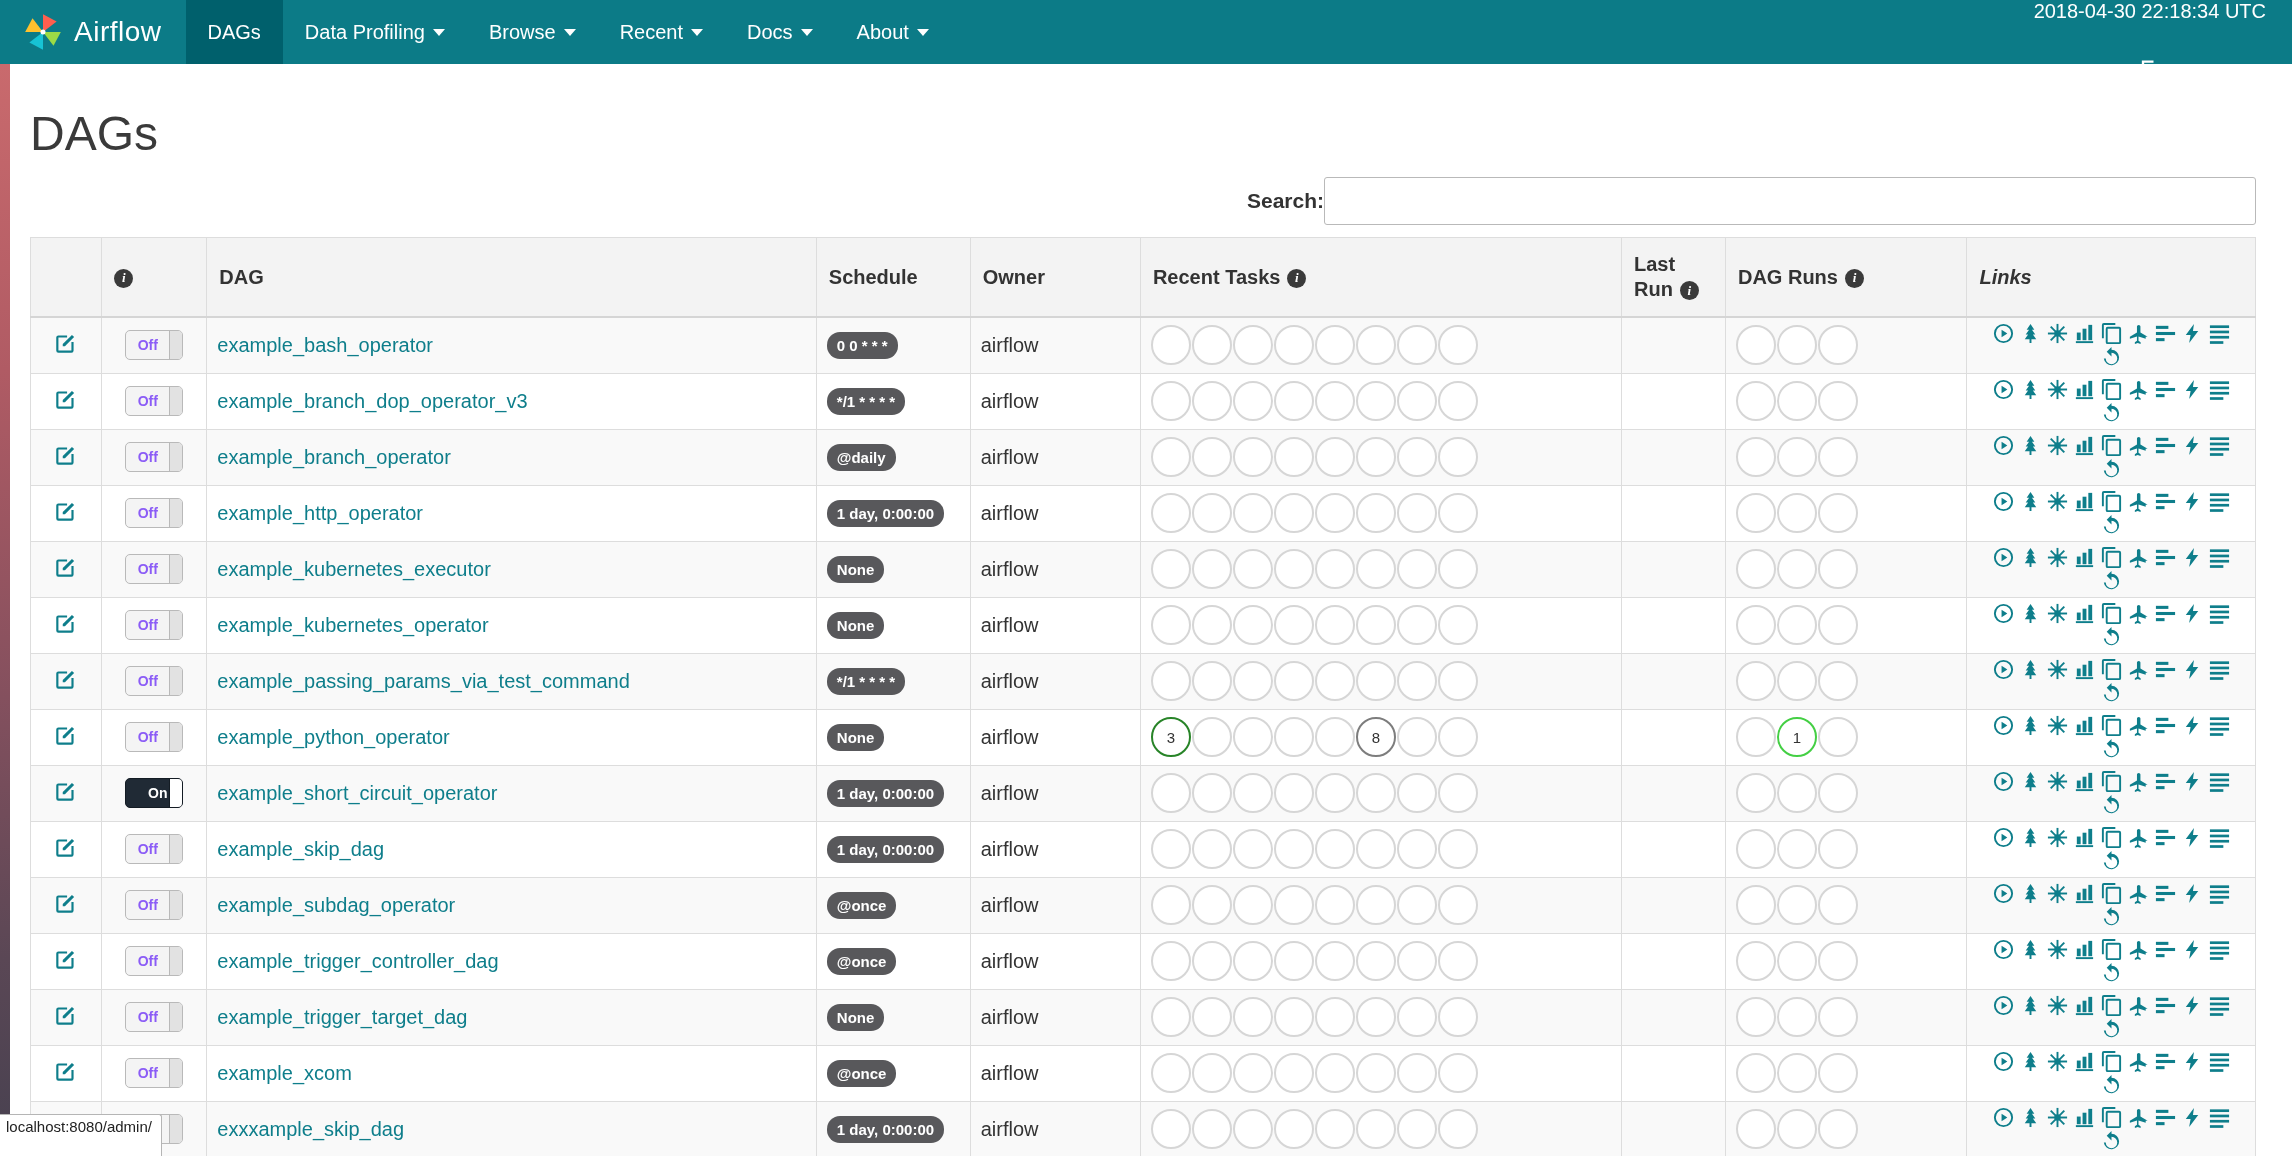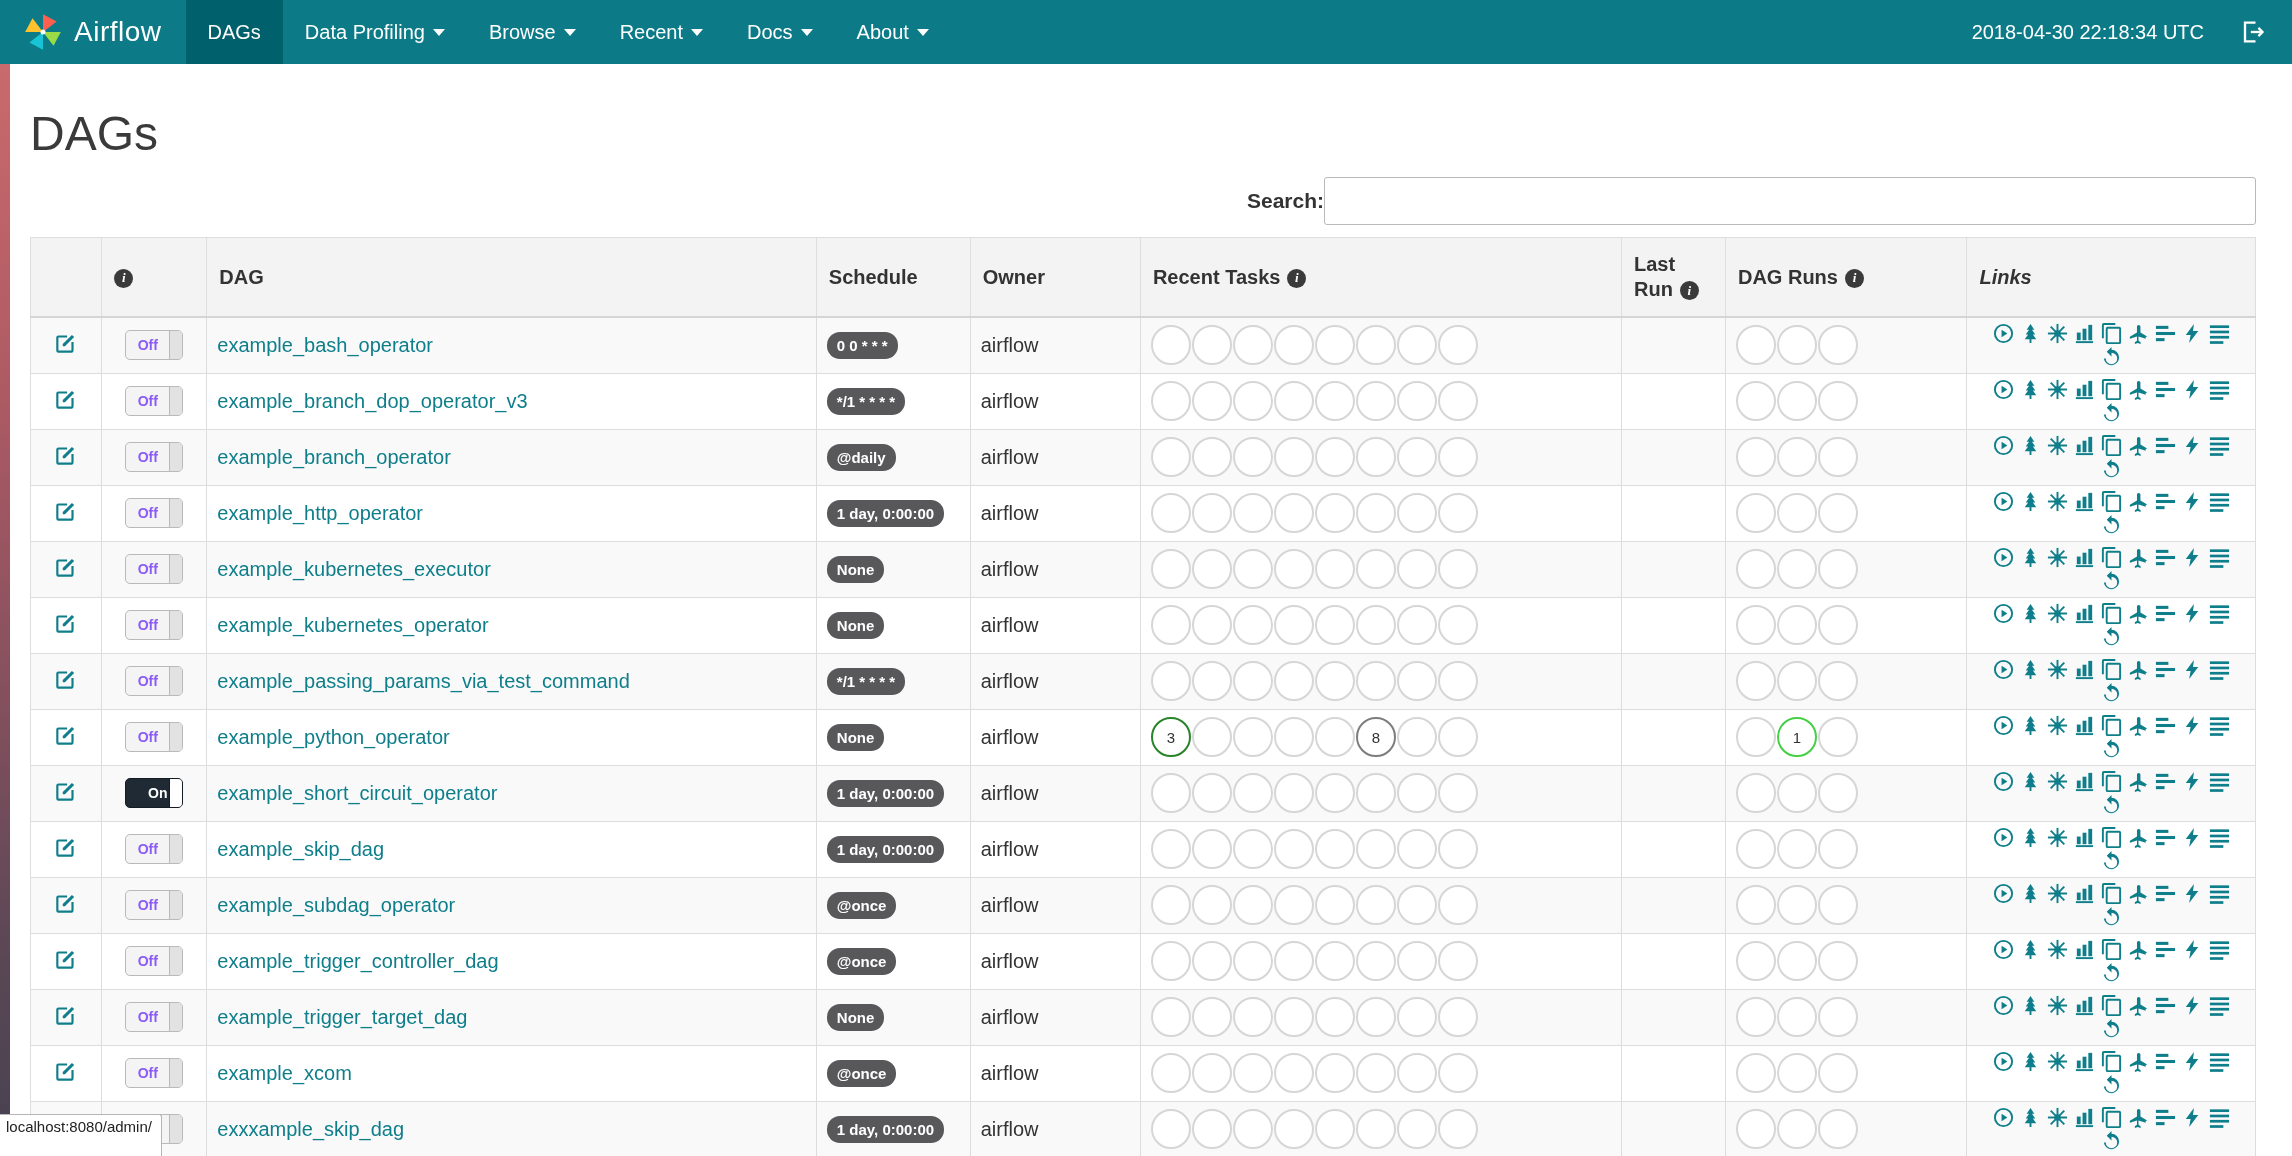--- a/index.html
+++ b/index.html
@@ -29,21 +29,21 @@
     padding: 0 22px;
     color: #fff; font-size: 20px;
     cursor: pointer; white-space: nowrap;
   }
   .nav-item.active { background: var(--navbar-active, #00606c); }
   .caret {
     display: inline-block; margin-left: 8px;
     border-left: 6px solid transparent; border-right: 6px solid transparent;
     border-top: 7px solid #fff;
   }
-  .nav-right { margin-left: auto; display: flex; align-items: center; padding-right: 26px; gap: 34px; }
+  .nav-right { margin-left: auto; display: flex; align-items: center; padding-right: 26px; gap: 34px; flex-direction: column; }
   .clock { color: #fff; font-size: 20px; white-space: nowrap; }
   .logout-btn { width: 28px; height: 28px; color: #fff; cursor: pointer; }
   .logout-btn svg { width: 100%; height: 100%; }
 
   
   .left-strip {
     position: absolute; left: 0; top: 64px; width: 10px; bottom: 0;
     background: linear-gradient(180deg, #c96a6d 0%, #b05b64 28%, #84505e 58%, #5a4755 82%, #474150 100%);
   }
 

